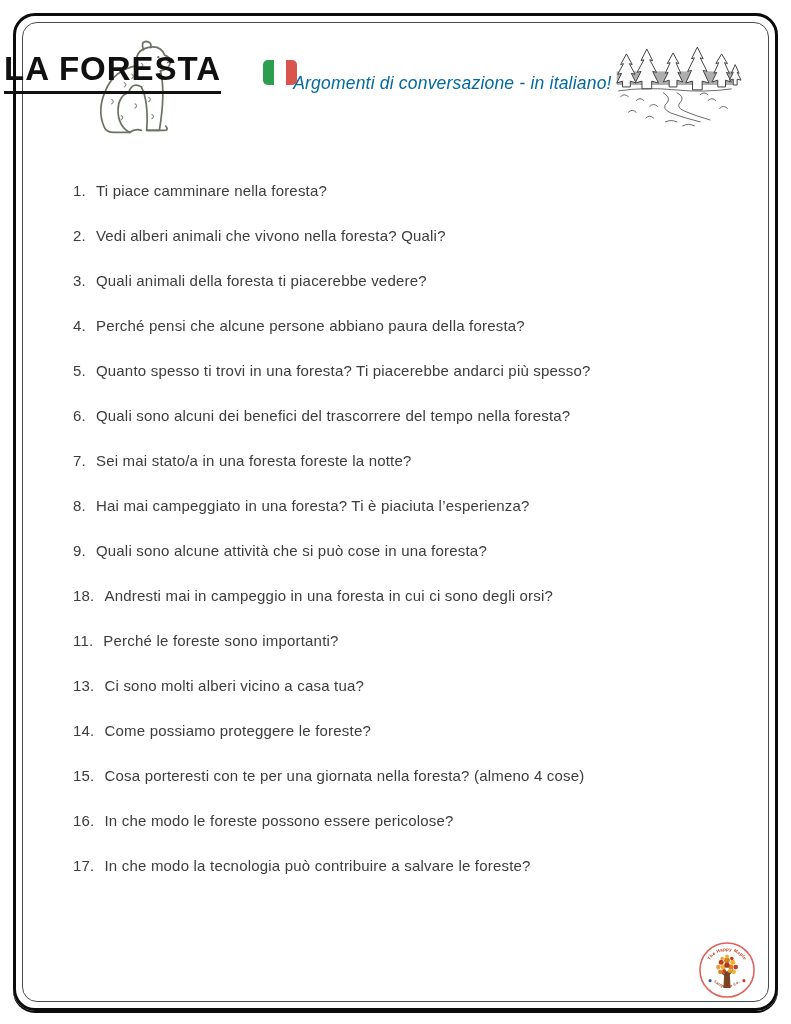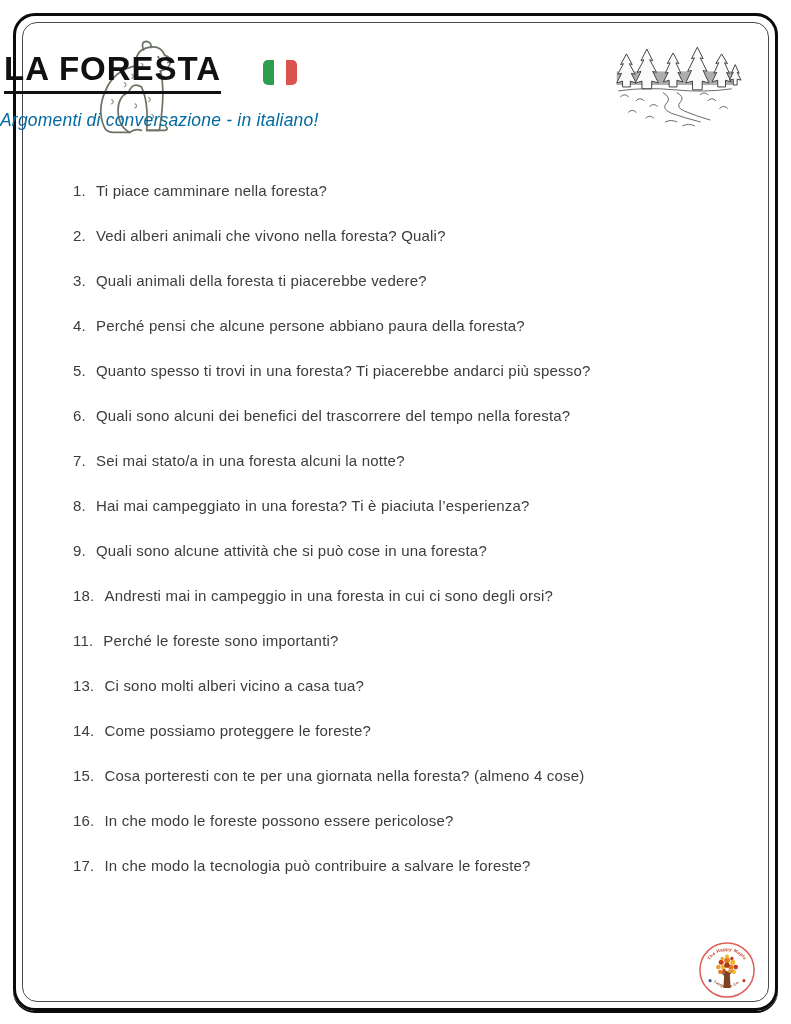--- a/index.html
+++ b/index.html
@@ -14,21 +14,21 @@
   }
   .inner-frame{
     position:absolute;inset:22px;border:1px solid #4a4a4a;border-radius:15px;
     pointer-events:none;
   }
   
   .bear{position:absolute;left:82px;top:36px;width:106px;height:106px;}
   .forest{position:absolute;right:48px;top:36px;width:136px;height:98px;}
   .header-center{
     position:absolute;top:52px;left:0;right:0;
-    display:flex;flex-direction:column;align-items:flex-start;
+    display:flex;flex-direction:row;align-items:flex-end;
   }
   .title-row{display:flex;align-items:center;gap:42px;transform:translateX(4px);}
   h1.page-title{
     margin:0;font-size:33px;font-weight:bold;letter-spacing:1px;color:#111;
     border-bottom:3px solid #111;padding-bottom:4px;line-height:1.05;
   }
   .flag{
     width:34px;height:25px;border-radius:5px;overflow:hidden;display:flex;
     box-shadow:0 0 0 1px rgba(0,0,0,0.12) inset;
   }
@@ -132,21 +132,21 @@
     <li class="q">
       <span class="qnum">5.</span>
       <span class="qtext">Quanto spesso ti trovi in una foresta? Ti piacerebbe andarci più spesso?</span>
     </li>
     <li class="q">
       <span class="qnum">6.</span>
       <span class="qtext">Quali sono alcuni dei benefici del trascorrere del tempo nella foresta?</span>
     </li>
     <li class="q">
       <span class="qnum">7.</span>
-      <span class="qtext">Sei mai stato/a in una foresta alcuni la notte?</span>
+      <span class="qtext">Sei mai stato/a in una foresta foreste la notte?</span>
     </li>
     <li class="q">
       <span class="qnum">8.</span>
       <span class="qtext">Hai mai campeggiato in una foresta? Ti è piaciuta l’esperienza?</span>
     </li>
     <li class="q">
       <span class="qnum">9.</span>
       <span class="qtext">Quali sono alcune attività che si può cose in una foresta?</span>
     </li>
     <li class="q">

